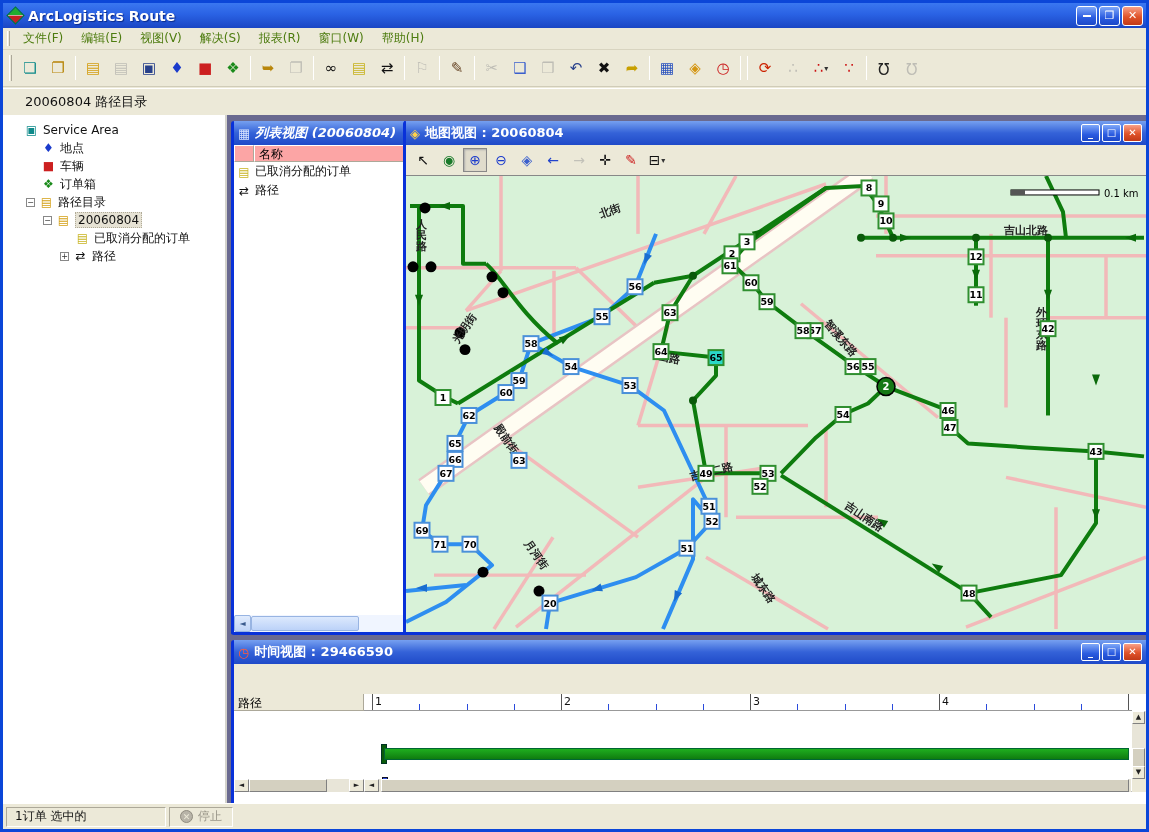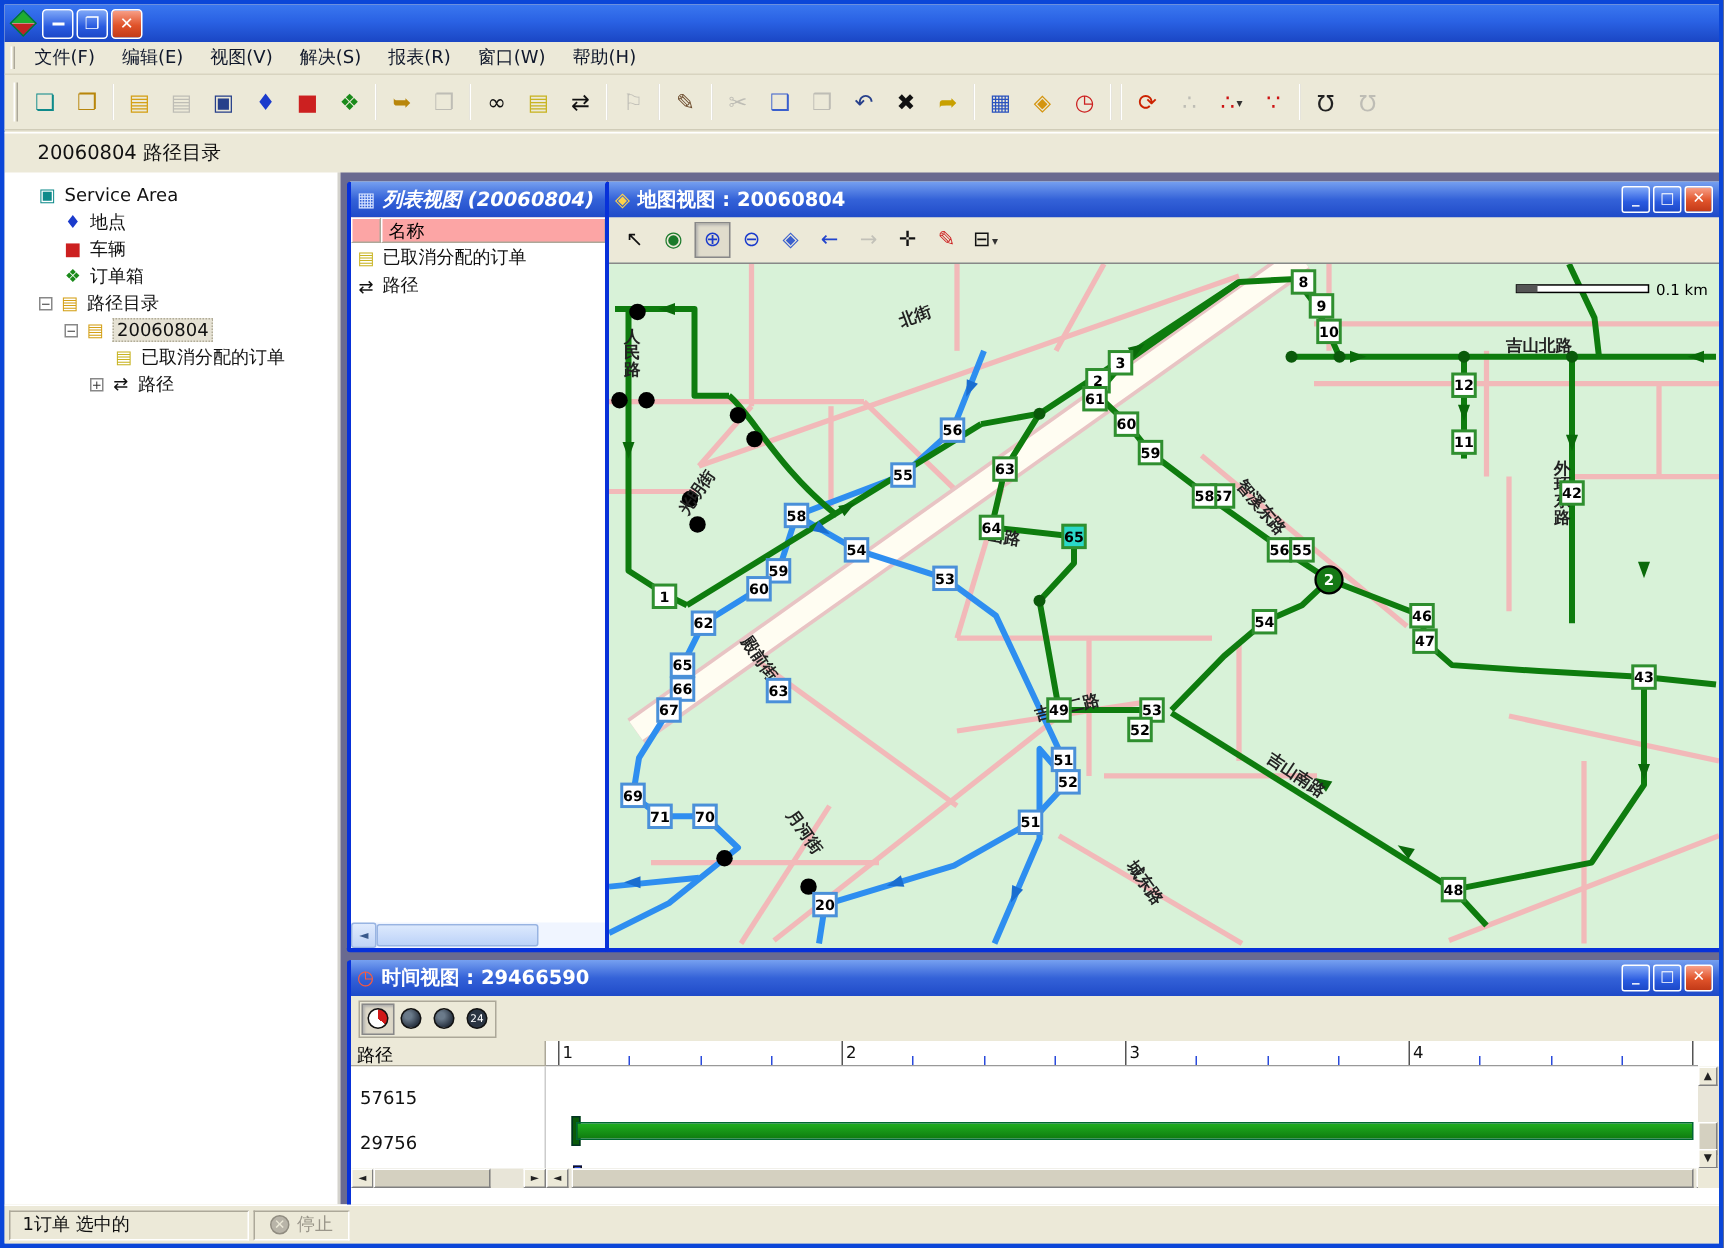--- a/index.html
+++ b/index.html
@@ -15,21 +15,21 @@
   .wbtns{display:flex;gap:2px;}
   .wbtn{width:21px;height:20px;border-radius:3px;border:1px solid #fff;
     background:linear-gradient(180deg,#7fa8f8,#2a5be0 60%,#1c48c8);color:#fff;
     font-size:11px;line-height:18px;text-align:center;font-weight:bold;}
   .wbtn.close{background:linear-gradient(180deg,#f8a088,#e0532a 55%,#c23a18);}
   .wbtn .mini{display:inline-block;width:8px;border-bottom:2px solid #fff;margin-bottom:2px;}
   
   .menubar{position:absolute;left:0;top:25px;right:0;height:22px;background:#ece9d8;
     border-bottom:1px solid #d8d4c0;display:flex;align-items:center;font-size:12px;}
   .grip{width:3px;height:70%;border-left:1px solid #fff;border-right:1px solid #aca899;margin:0 4px;}
-  .menu-item{padding:3px 9px;color:#0f172a;}
+  .menu-item{padding:3px 9px;color:#4d7c0f;}
   .toolbar{position:absolute;left:0;top:47px;right:0;height:37px;background:#ece9d8;
     border-bottom:1px solid #d0ccb8;display:flex;align-items:center;padding-left:2px;}
   .tbtn{width:26px;height:25px;margin:0 1px;border:1px solid transparent;border-radius:2px;
     display:flex;align-items:center;justify-content:center;font-size:15px;background:transparent;}
   .tbtn.disabled{filter:grayscale(1);opacity:.55;}
   .tsep{width:1px;height:24px;background:#aca899;border-right:1px solid #fff;margin:0 3px;}
   .flip{display:inline-block;transform:rotate(180deg);}
   .drop{font-size:8px;color:#333;margin-left:1px;}
   
   .contextbar{position:absolute;left:0;top:85px;right:0;height:27px;background:#ece9d8;
@@ -119,20 +119,21 @@
   .stopico{width:13px;height:13px;border-radius:50%;background:#b8b4a8;color:#ece9d8;font-size:9px;
     line-height:13px;text-align:center;font-weight:bold;border:1px solid #908c80;}
 </style>
 </head>
 <body>
 
 <div id="app">
 
   <div class="titlebar">
     <span class="app-icon"></span>
+    <span class="title-text">ArcLogistics Route</span>
     <span class="wbtns">
       <span class="wbtn"><span class="mini"></span></span>
       <span class="wbtn">❐</span>
       <span class="wbtn close">✕</span>
     </span>
   </div>
 
   <div class="menubar">
     <span class="grip"></span>
     <span id="menu-items" style="display:flex;">
@@ -675,36 +676,20 @@
     </div>
 
     <div class="win" id="timewin">
       <div class="wtitle">
         <span class="wico" style="color:#ff5a3a;">◷</span>
         <span style="flex:1;">时间视图 : 29466590</span>
         <span class="cbtn">_</span>
         <span class="cbtn">□</span>
         <span class="cbtn close">✕</span>
       </div>
-      <div class="ttoolbar">
-        <span class="clockgrp" id="clockbar">
-            <span class="ckbtn pressed">
-              <span class="ckface "></span>
-            </span>
-            <span class="ckbtn">
-              <span class="ckface dark"></span>
-            </span>
-            <span class="ckbtn">
-              <span class="ckface dark"></span>
-            </span>
-            <span class="ckbtn">
-              <span class="ckface dark24">24</span>
-            </span>
-          </span>
-      </div>
       <div class="tcontent">
         <div class="tlhead">路径</div>
         <div class="truler" id="ruler">
             <div class="rmaj" style="left: 8px;"></div>
             <div class="rlab" style="left: 11px;">1</div>
             <div class="rmin" style="left: 55.25px;"></div>
             <div class="rmin" style="left: 102.5px;"></div>
             <div class="rmin" style="left: 149.75px;"></div>
             <div class="rmaj" style="left: 197px;"></div>
             <div class="rlab" style="left: 200px;">2</div>
@@ -716,24 +701,20 @@
             <div class="rmin" style="left: 433.25px;"></div>
             <div class="rmin" style="left: 480.5px;"></div>
             <div class="rmin" style="left: 527.75px;"></div>
             <div class="rmaj" style="left: 575px;"></div>
             <div class="rlab" style="left: 578px;">4</div>
             <div class="rmin" style="left: 622.25px;"></div>
             <div class="rmin" style="left: 669.5px;"></div>
             <div class="rmin" style="left: 716.75px;"></div>
             <div class="rmaj" style="left: 764px;"></div>
           </div>
-        <div class="tleft">
-          <span class="rowlab" style="top:14px;">57615</span>
-          <span class="rowlab" style="top:44px;">29756</span>
-        </div>
         <div class="tbody">
           <div class="gcap" id="gcap" style="top: 33px; height: 20px; left: 17px;"></div>
           <div class="gbar" id="gbar" style="top: 37px; left: 20px; width: 745px;"></div>
           <div class="btick" style="left:18px;top:66px;"></div>
         </div>
         <div class="tvscroll">
           <div class="cbtn2">▲</div>
           <div class="cthumb" style="width:13px;height:22px;margin-top:24px;"></div>
           <div class="cbtn2" style="position:absolute;bottom:0;">▼</div>
         </div>

